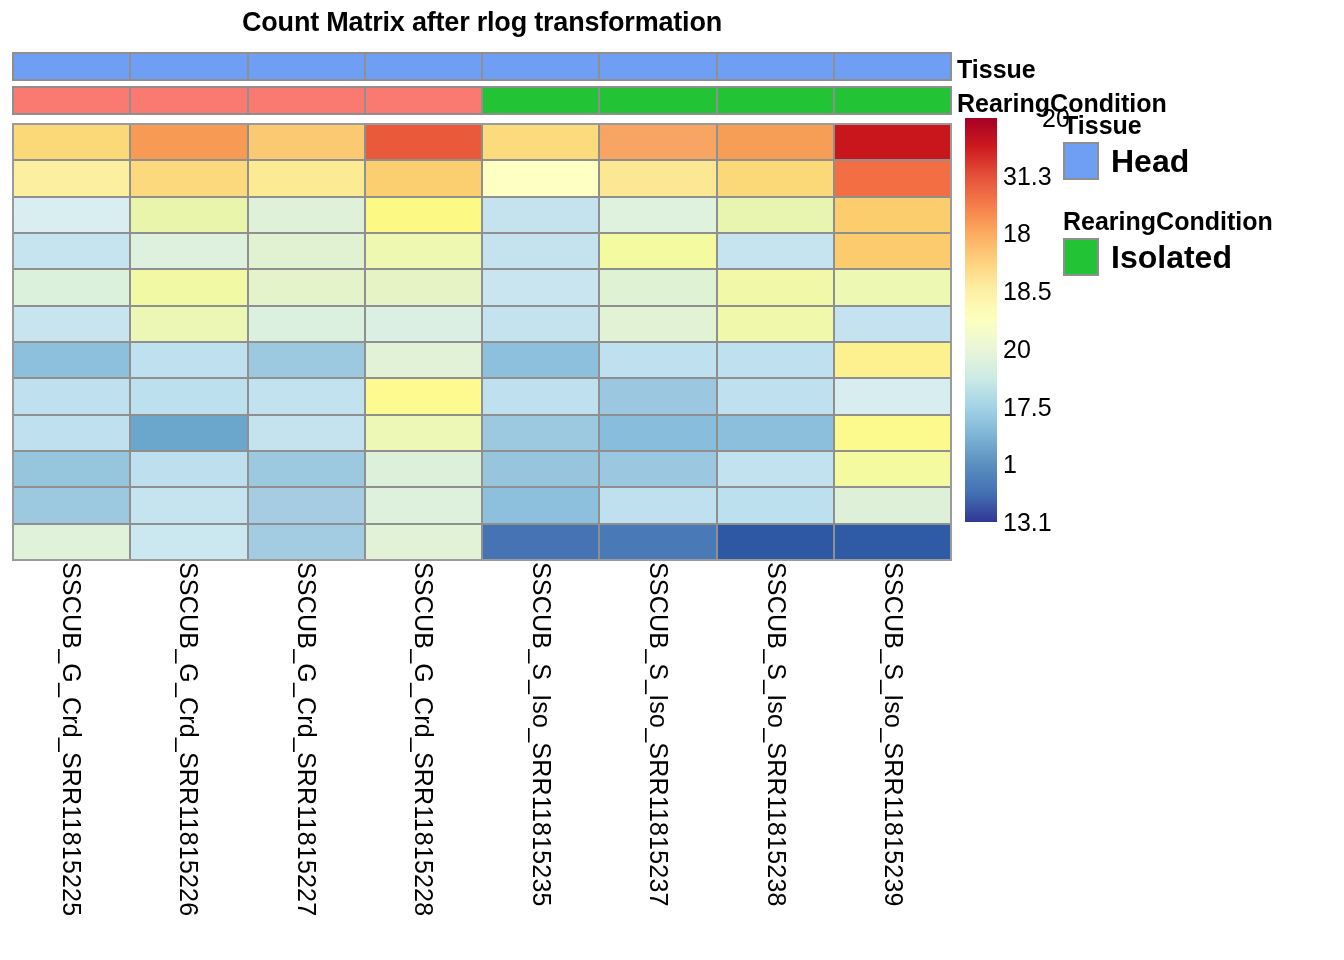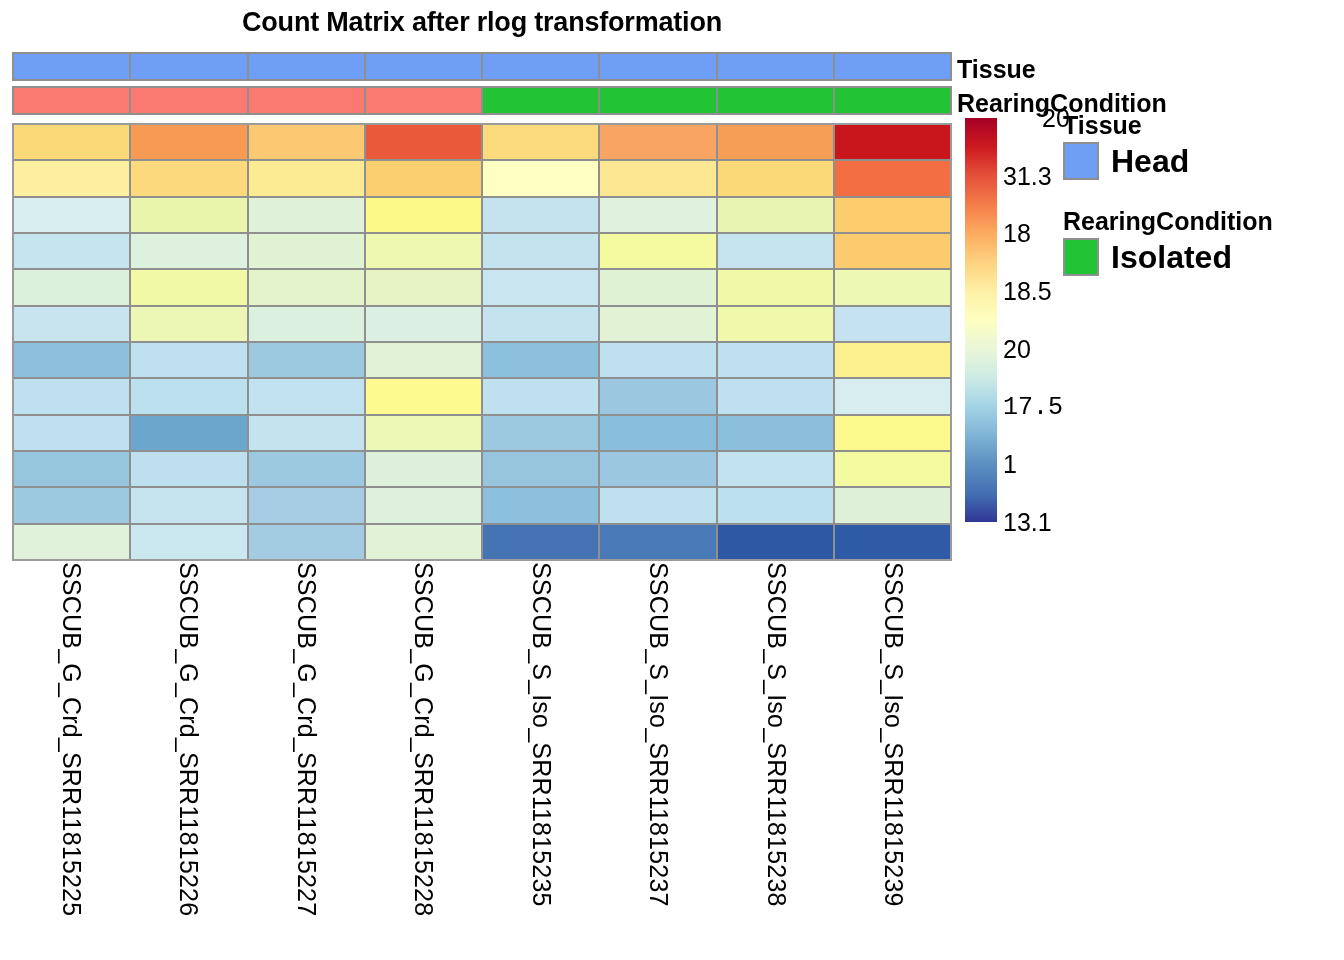--- a/index.html
+++ b/index.html
@@ -329,21 +329,21 @@
 </div>
 
 <div id="colorbar-block">
   <div id="colorbar" style="background: linear-gradient(rgb(165, 0, 38), rgb(205, 26, 31), rgb(228, 80, 58), rgb(245, 124, 74), rgb(252, 171, 96), rgb(253, 210, 127), rgb(254, 240, 166), rgb(253, 255, 191), rgb(233, 246, 216), rgb(204, 235, 229), rgb(163, 211, 230), rgb(126, 180, 213), rgb(91, 143, 192), rgb(67, 112, 179), rgb(49, 54, 149));"></div>
   <div id="colorbar-ticks">
       <div class="cb-tick" style="top: -12px; margin-left: 39px;">20</div>
       <div class="cb-tick" style="top: 45.7143px;">31.3</div>
       <div class="cb-tick" style="top: 103.429px;">18</div>
       <div class="cb-tick" style="top: 161.143px;">18.5</div>
       <div class="cb-tick" style="top: 218.857px;">20</div>
-      <div class="cb-tick" style="top: 276.571px; font-family: Liberation Mono, monospace;">17.5</div>
+      <div class="cb-tick" style="top: 276.571px;">17.5</div>
       <div class="cb-tick" style="top: 334.286px;">1</div>
       <div class="cb-tick" style="top: 392px;">13.1</div>
     </div>
 </div>
 
 <div id="legend-block">
     <div class="legend-title">Tissue</div>
     <div class="legend-row">
       <div class="legend-swatch" style="background: rgb(111, 159, 245);"></div>
       <div class="legend-label">Head</div>

